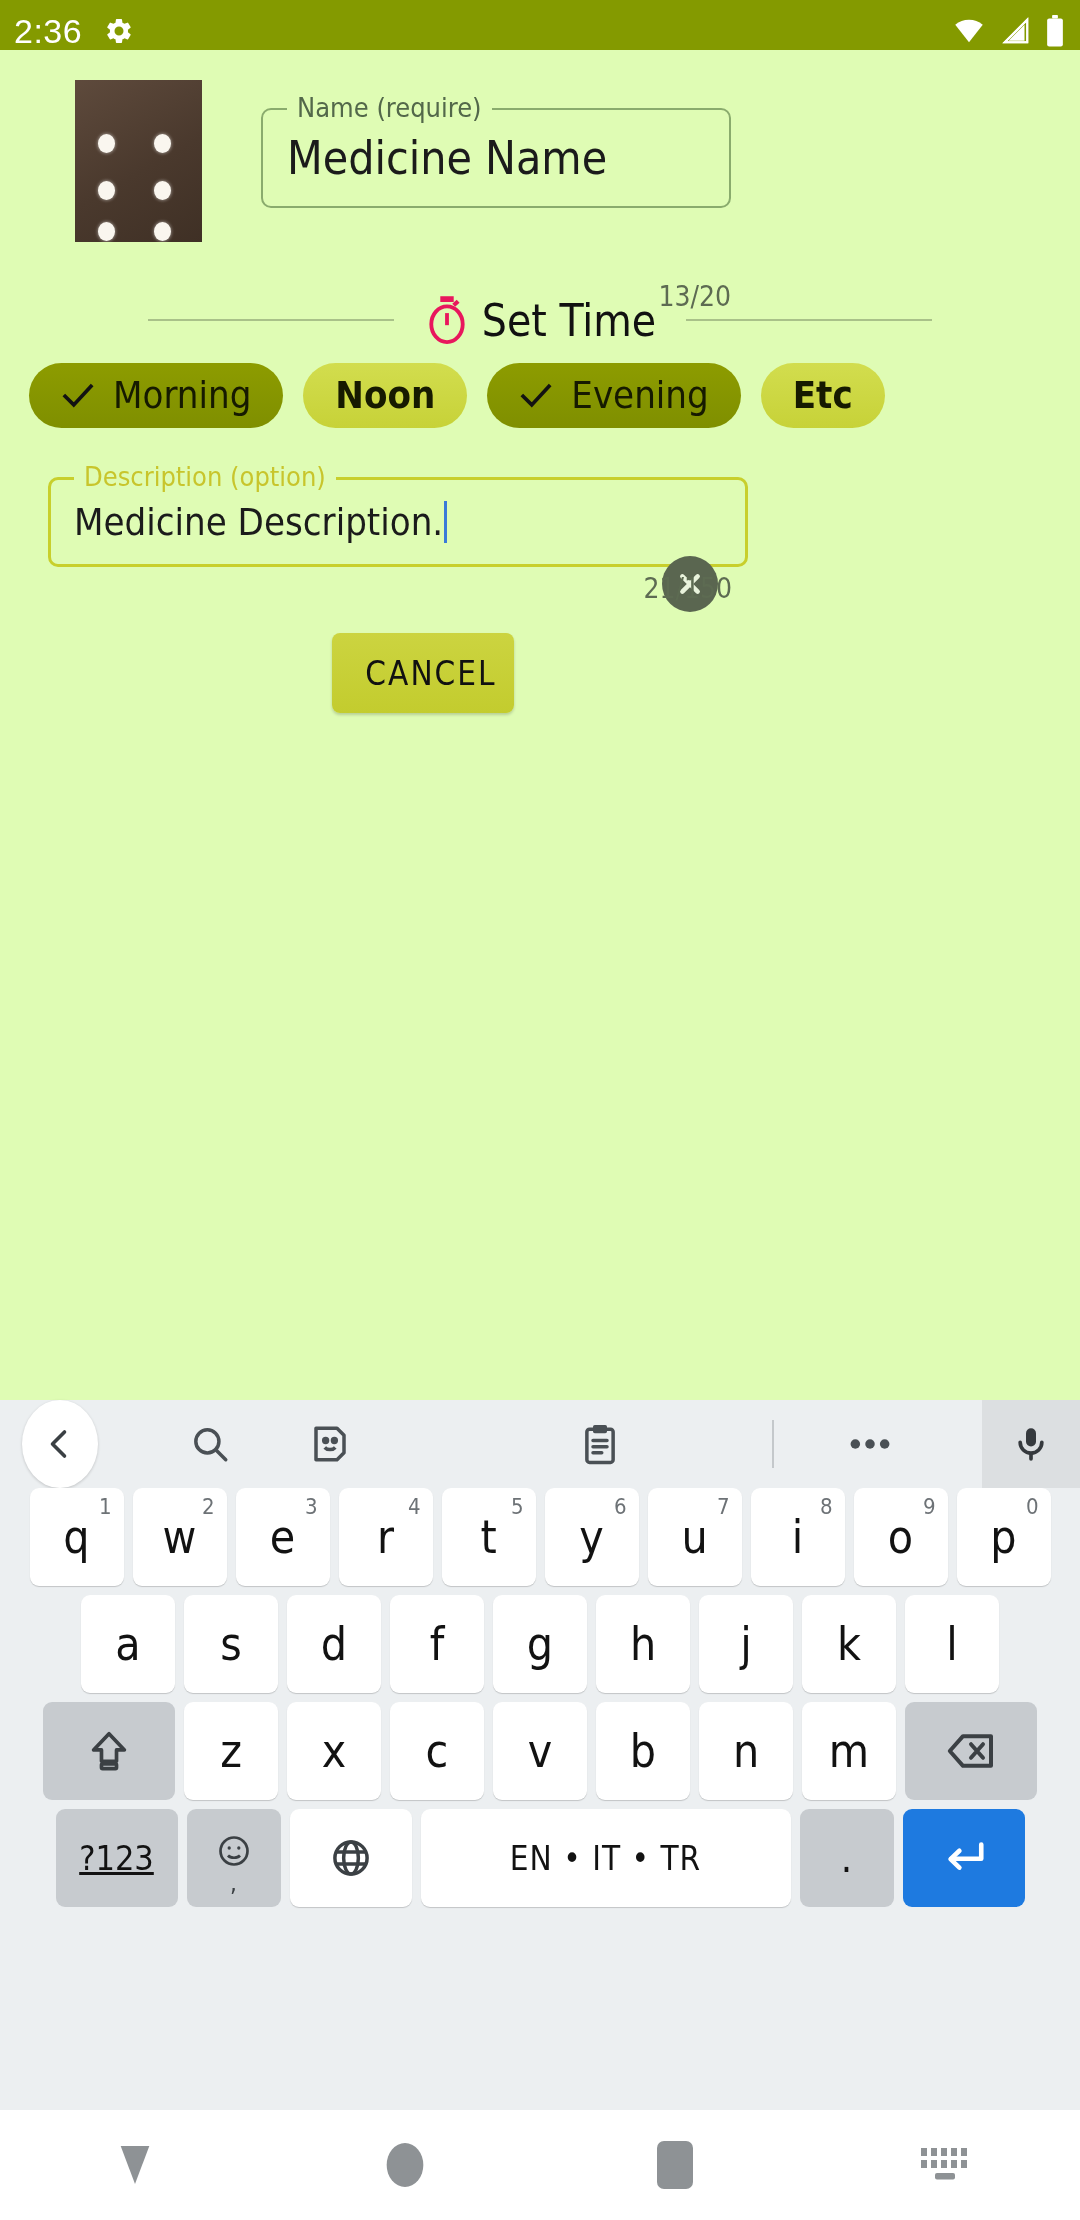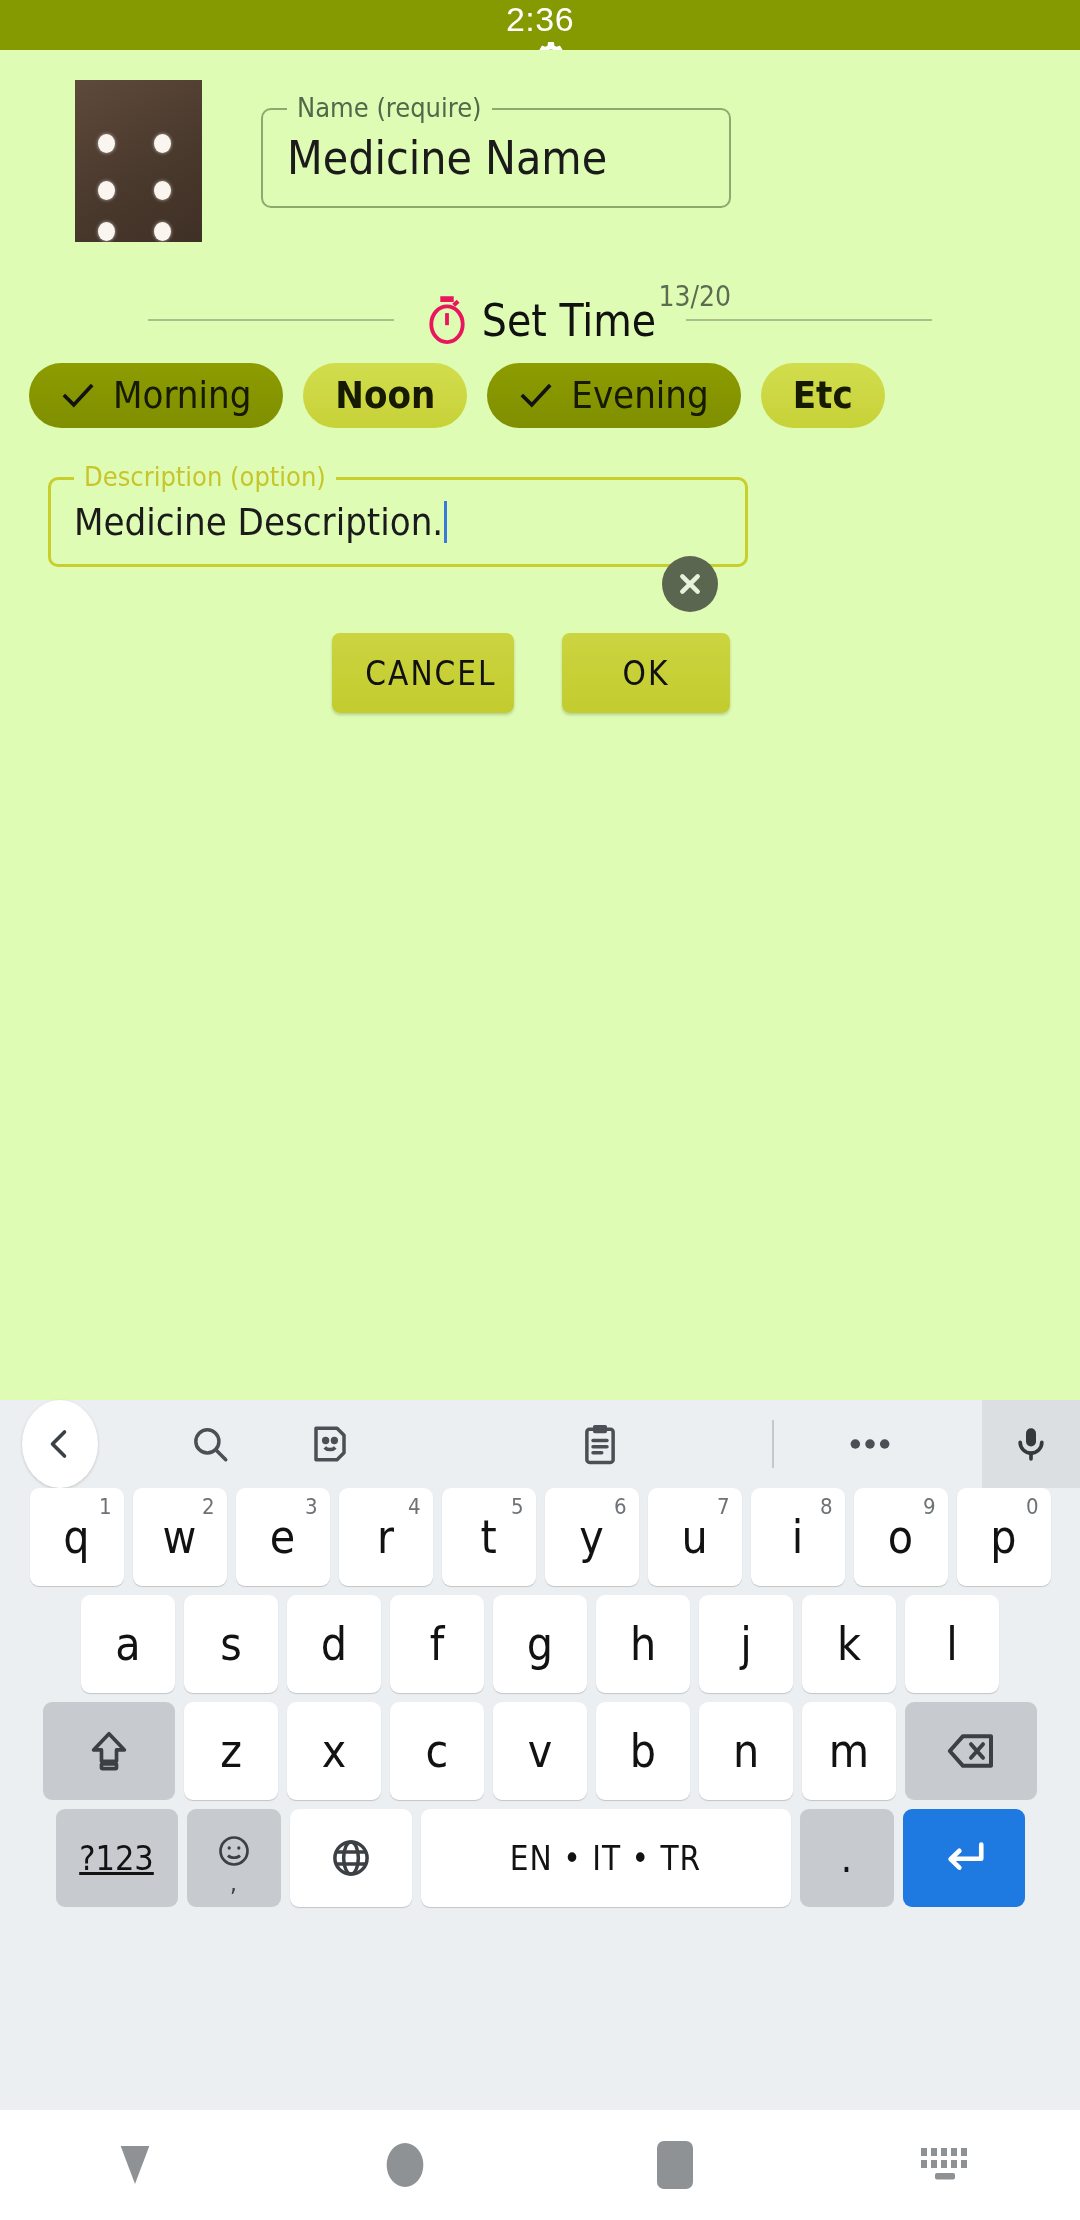--- a/index.html
+++ b/index.html
@@ -8,22 +8,21 @@
     font-family: "DejaVu Sans", sans-serif;
     background: #ffffff;
     overflow: hidden;
   }
   .phone { position: relative; width: 1080px; height: 2220px; background: #dffcb4; }
 
   
   .statusbar {
     position: absolute; top: 0; left: 0; width: 1080px; height: 62px;
     background: #849a00; display: flex; align-items: center;
-    padding: 0 28px;
-    flex-direction: column;
+    padding: 0 14px;
   }
   .status-clock { color: #fff; font-size: 34px; letter-spacing: .5px; font-family: "Liberation Sans", sans-serif; }
   .status-gear { margin-left: 22px; width: 30px; height: 30px; display:block; }
   .status-right { margin-left: auto; display: flex; align-items: center; gap: 10px; }
   .status-right svg { display:block; }
 
   
   .content { position: absolute; top: 50px; left: 0; width: 1080px; height: 1350px; background: #dffcb4; }
 
   .top-row { position: absolute; top: 30px; left: 0; width: 1080px; height: 200px; }
@@ -264,24 +263,24 @@
       <span class="legend">Description (option)</span>
       <span class="value small"><span>Medicine Description.</span><span class="caret"></span></span>
     </div>
 
     <div class="clear-btn">
       <svg viewBox="0 0 24 24" width="34" height="34">
         <path d="M6.6 6.6l10.8 10.8M17.4 6.6L6.6 17.4" stroke="#e9f3dc" stroke-width="3.2" stroke-linecap="round"></path>
       </svg>
     </div>
 
+    <span class="counter" id="desc-counter">21/150</span>
 
     <div class="actions">
       <div class="btn" id="cancel-btn">CANCEL</div>
-      <div class="btn" id="ok-btn">OK</div>
     </div>
   </div>
 
   <div class="keyboard">
 
     <div class="kb-toolbar">
       <div class="tb tb-back">
         <svg viewBox="0 0 24 24" width="36" height="36" fill="none" stroke="#3b4044" stroke-width="2.4" stroke-linecap="round" stroke-linejoin="round">
             <path d="M15 4L7 12l8 8"></path>
           </svg>

